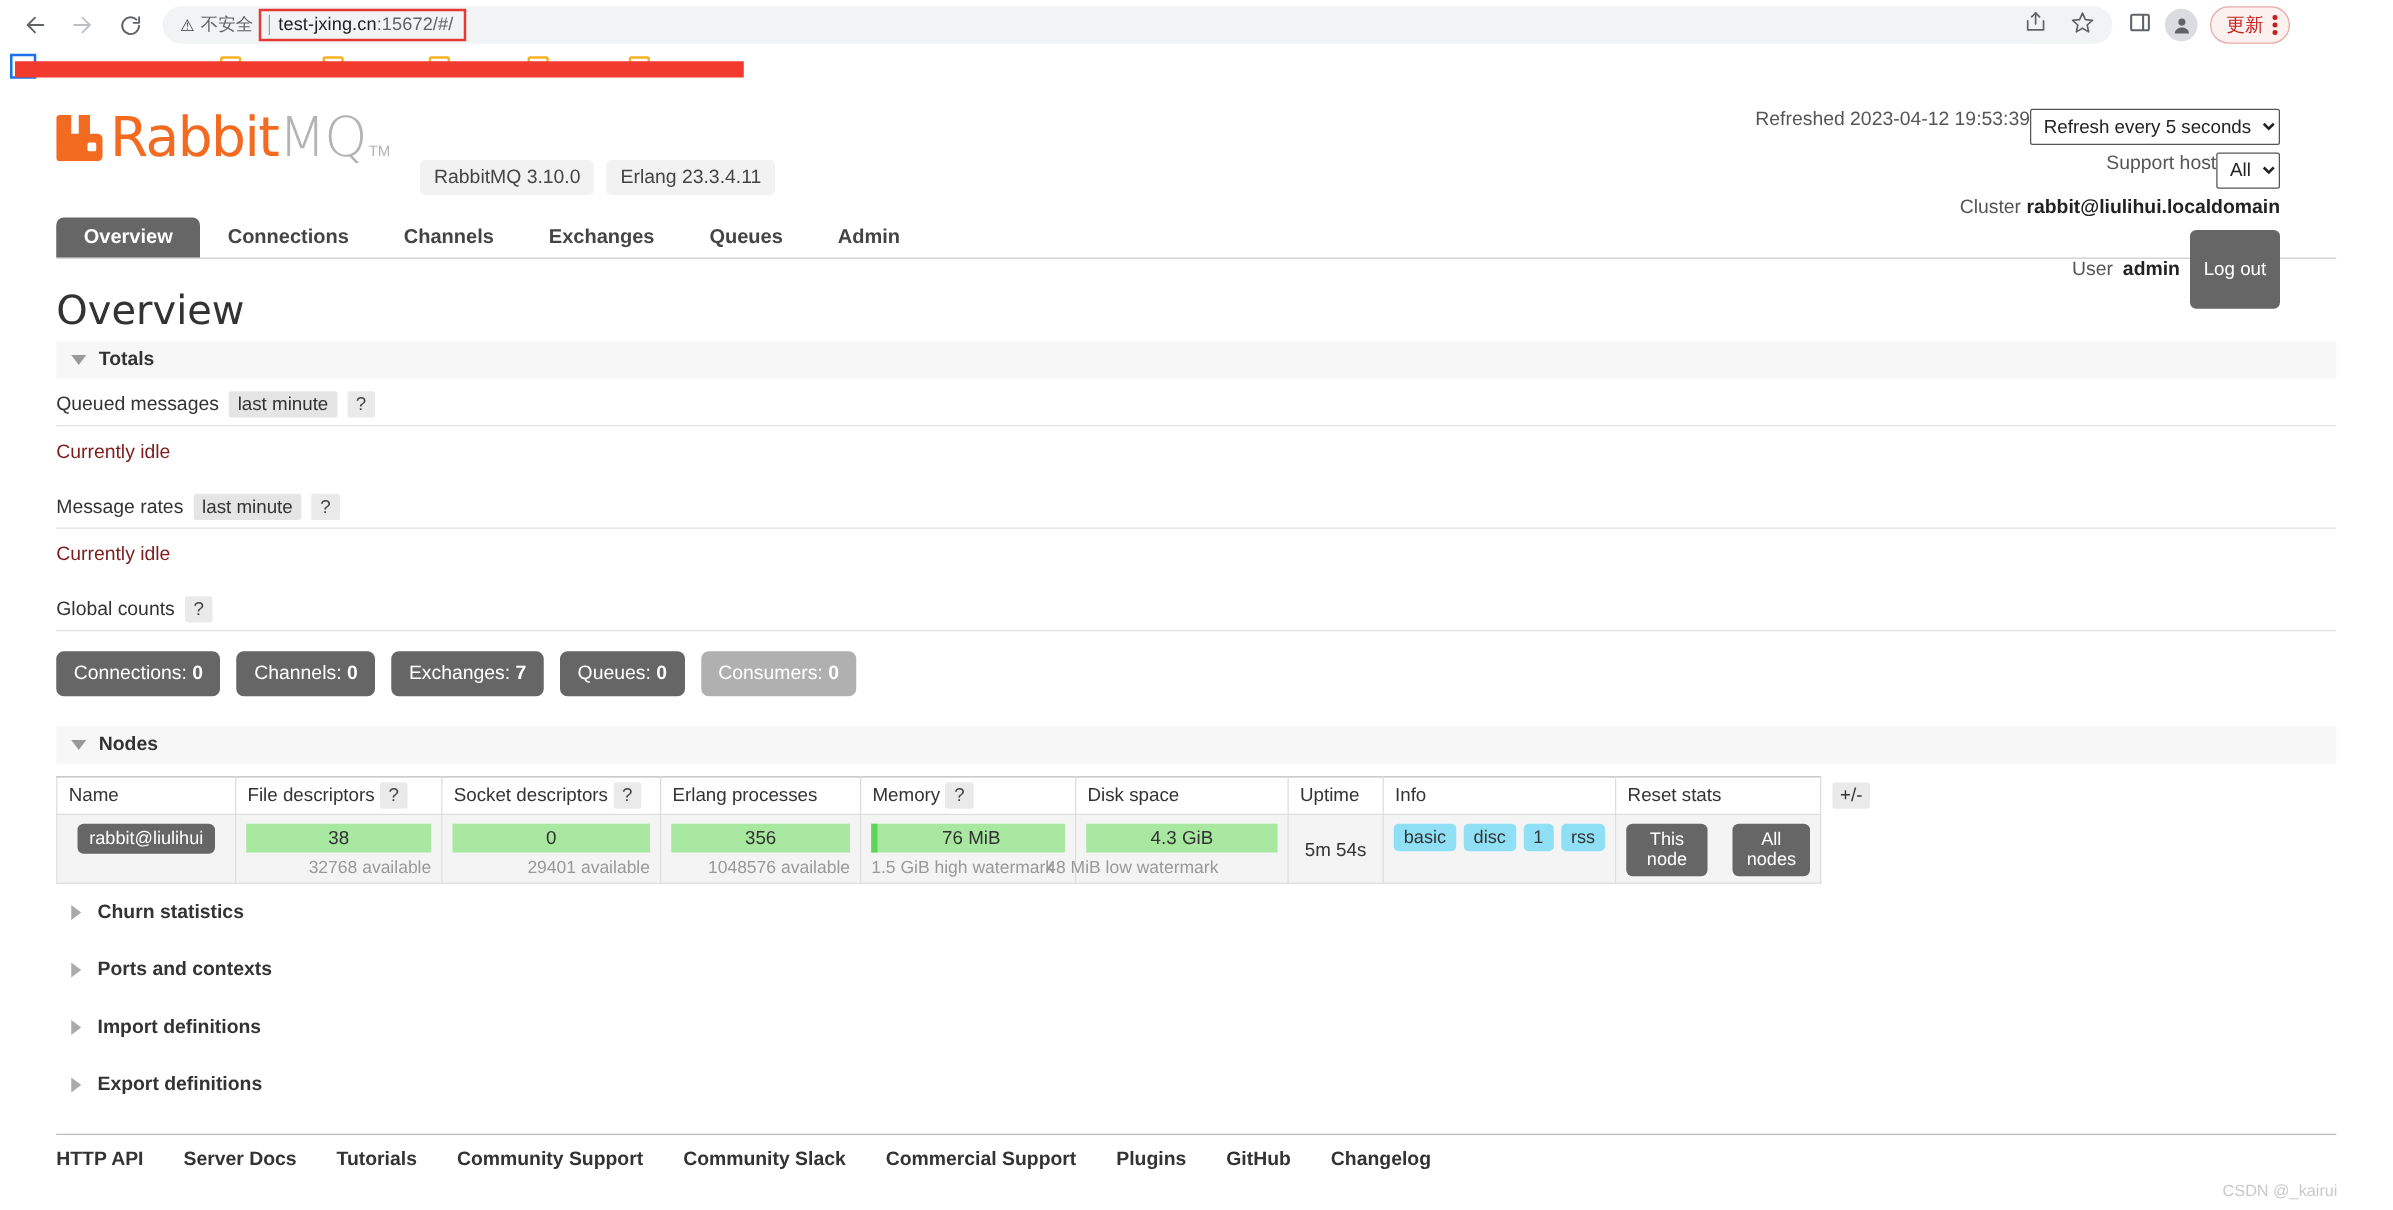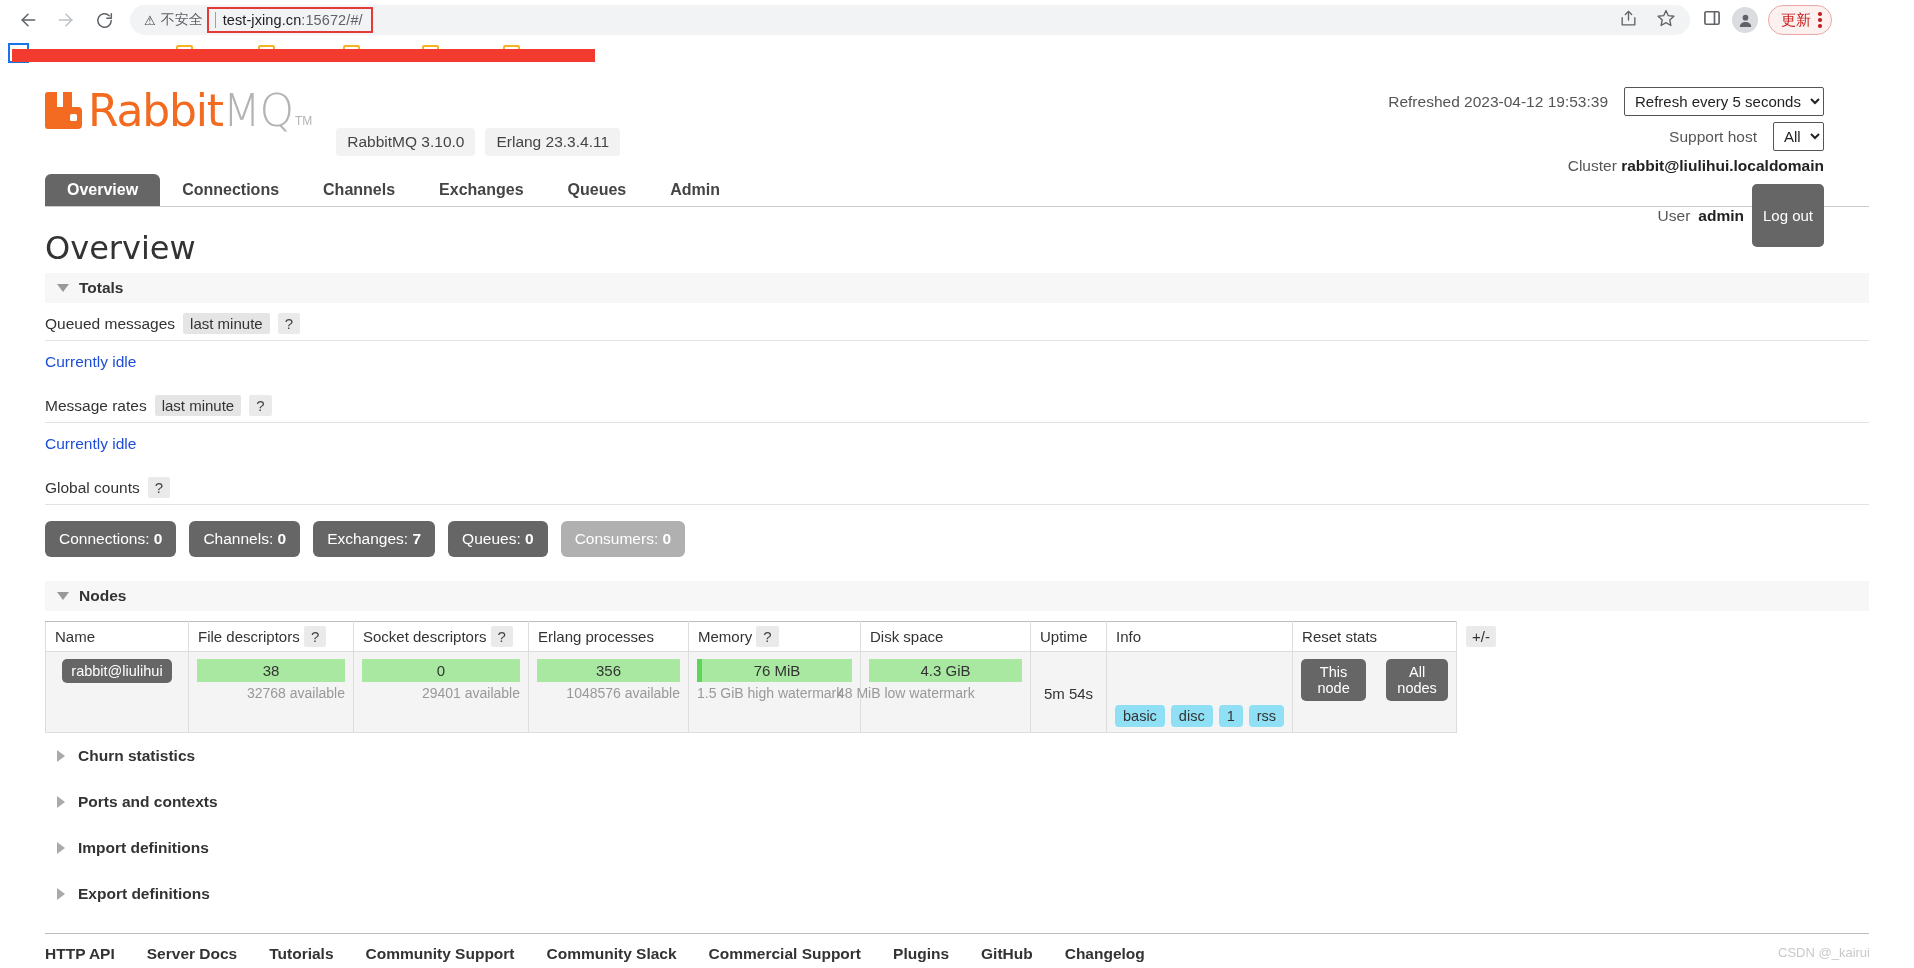--- a/index.html
+++ b/index.html
@@ -160,21 +160,21 @@
   }
 
   .head-right {
     position: absolute;
     right: 45px;
     top: 20px;
     text-align: right;
     font-size: 15.5px;
     color: #444;
   }
-  .hr-line { display: flex; align-items: center; justify-content: flex-end; gap: 16px; margin-bottom: 6px; }
+  .hr-line { display: flex; align-items: flex-start; justify-content: flex-end; gap: 0; margin-bottom: 6px; }
   .hr-label { color: #555; }
   select.rmq-select {
     font-family: "Liberation Sans", sans-serif;
     font-size: 15px;
     color: #222;
     border: 1px solid #555;
     background: #fff;
     padding: 4px 6px;
     border-radius: 2px;
   }
@@ -266,21 +266,21 @@
     background: #eaeaea;
     color: #444;
     font-size: 15px;
     padding: 2px 7px;
     border-radius: 2px;
     cursor: pointer;
   }
   .idle-row {
     padding: 12px 0 14px 0;
     font-size: 15.5px;
-    color: #1d4ed8;
+    color: #7f1d1d;
   }
 
   .badges { display: flex; gap: 13px; padding: 16px 0 10px 0; }
   .badge {
     background: #666;
     color: #fff;
     font-size: 15.5px;
     padding: 9px 14px;
     border-radius: 6px;
     cursor: pointer;
@@ -343,21 +343,20 @@
   }
   .sub.wm { text-align: left; position: relative; }
   .info-chips { display: flex; gap: 6px; justify-content: flex-start; }
   .chip-blue {
     background: #8fe0f5;
     color: #333;
     border-radius: 4px;
     padding: 3px 8px;
     font-size: 14.5px;
     cursor: pointer;
-    margin-top: 46px;
   }
   .reset-btns { display: flex; gap: 20px; justify-content: space-between; }
   .btn-sm {
     background: #666; color: #fff;
     border: none; border-radius: 5px;
     font-family: "Liberation Sans", sans-serif;
     font-size: 14.5px; padding: 5px 9px;
     cursor: pointer;
   }
   th.plusminus { border-left: 1px solid #ddd; }

